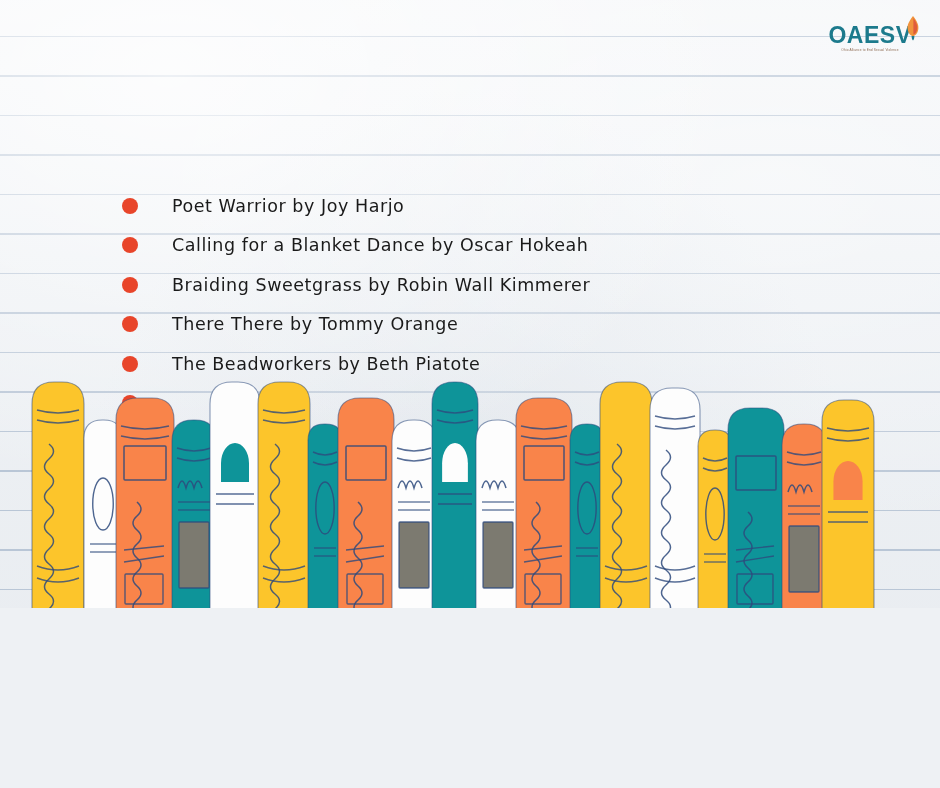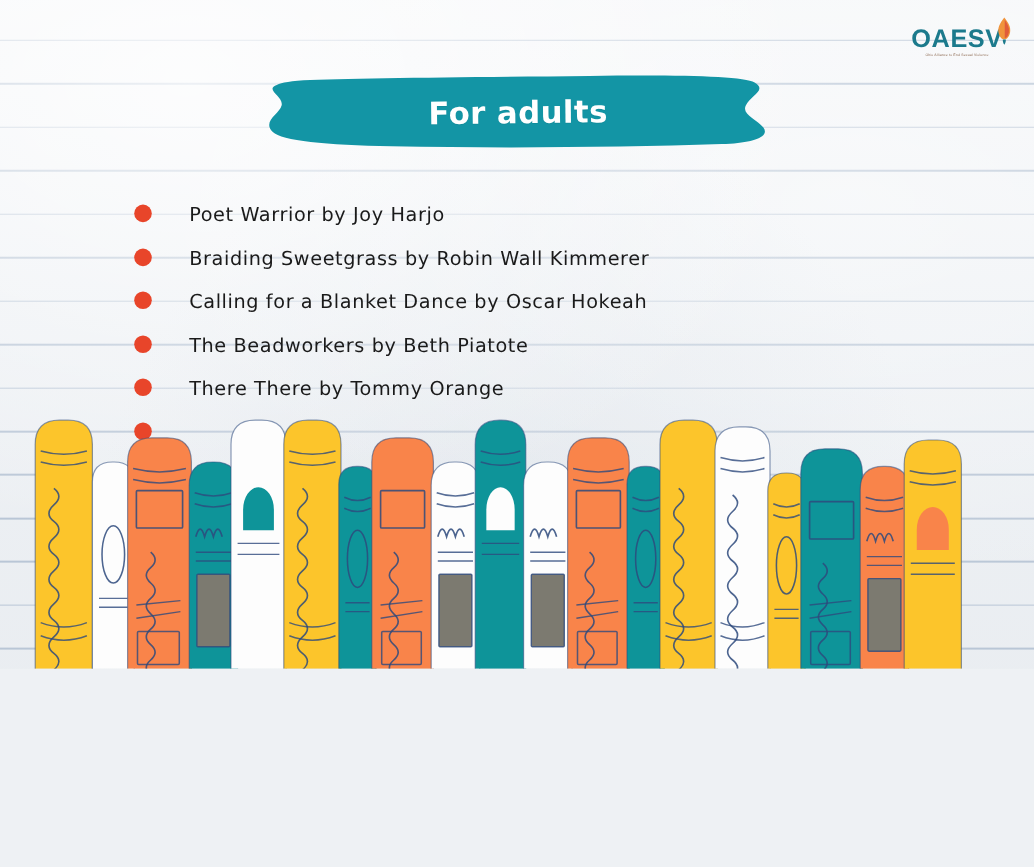--- a/index.html
+++ b/index.html
@@ -87,21 +87,21 @@
   
   #list {
     position:absolute;
     left:122px; top:186px;
     width:800px;
   }
   .item {
     position:relative;
     height:39.5px;
     display:flex;
-    align-items:flex-start;
+    align-items:center;
   }
   .bullet {
     width:16px; height:16px;
     border-radius:50%;
     background:#e8452a;
     flex:0 0 auto;
     margin-right:0;
   }
   .item-label {
     margin-left:34px;
@@ -133,57 +133,41 @@
   <div id="logo">
     <div id="logo-word">OAESV</div>
     <svg id="logo-flame" width="14" height="26" viewBox="0 0 14 26">
       <path d="M7 1 C11 6, 13 10, 12.3 14.2 C11.6 18.6, 9.2 21, 7 21 C4.8 21, 2.4 18.6, 1.7 14.2 C1.1 10.4, 2.6 6.6, 7 1 Z" fill="#f0943c"></path>
       <path d="M7.4 3 C10.4 7.4, 11.8 10.6, 11.2 14 C10.7 17.4, 9 19.4, 7.4 19.6 Z" fill="#e05c3a"></path>
       <path d="M5.6 21 C5.6 23.4, 6.1 24.6, 7 25.6 C7.9 24.6, 8.4 23.4, 8.4 21 Z" fill="#1c7a8c"></path>
     </svg>
     <div id="logo-tag">Ohio Alliance to End Sexual Violence</div>
   </div>
 
-  <div id="banner">
-    <svg viewBox="0 0 470 72" preserveAspectRatio="none">
-      <path d="M14 12
-               C 6 16, 22 22, 20 30
-               C 18 38, 2 44, 12 54
-               C 20 62, 60 66, 120 67
-               C 220 69, 330 68, 420 65
-               C 450 64, 464 58, 458 50
-               C 452 42, 438 38, 442 30
-               C 446 21, 462 16, 450 9
-               C 440 3, 380 2, 300 3
-               C 190 4, 80 5, 40 7
-               C 24 8, 18 10, 14 12 Z" fill="#1395a5"></path>
-    </svg>
-    <div id="banner-text">For adults</div>
-  </div>
 
   <div id="list">
     <div class="item">
       <span class="bullet"></span>
       <span class="item-label">Poet Warrior by Joy Harjo</span>
     </div>
     <div class="item">
       <span class="bullet"></span>
+      <span class="item-label">Calling for a Blanket Dance by Oscar Hokeah</span>
+    </div>
+    <div class="item">
+      <span class="bullet"></span>
       <span class="item-label">Braiding Sweetgrass by Robin Wall Kimmerer</span>
     </div>
     <div class="item">
       <span class="bullet"></span>
-      <span class="item-label">Calling for a Blanket Dance by Oscar Hokeah</span>
+      <span class="item-label">There There by Tommy Orange</span>
     </div>
     <div class="item">
       <span class="bullet"></span>
       <span class="item-label">The Beadworkers by Beth Piatote</span>
-    </div>
-    <div class="item">
-      <span class="bullet"></span>
-      <span class="item-label">There There by Tommy Orange</span>
     </div>
     <div class="item">
       <span class="bullet"></span>
     </div>
   </div>
 
   <div id="books">
     <svg id="books-svg" viewBox="0 0 940 240">
         <g>
           <path d="M32 244 L32 36 Q32 14 54 14 L62 14 Q84 14 84 36 L84 244 Z" fill="#fcc52b" stroke="#2e4a7d" stroke-width="1.1" stroke-opacity="0.55"></path>

